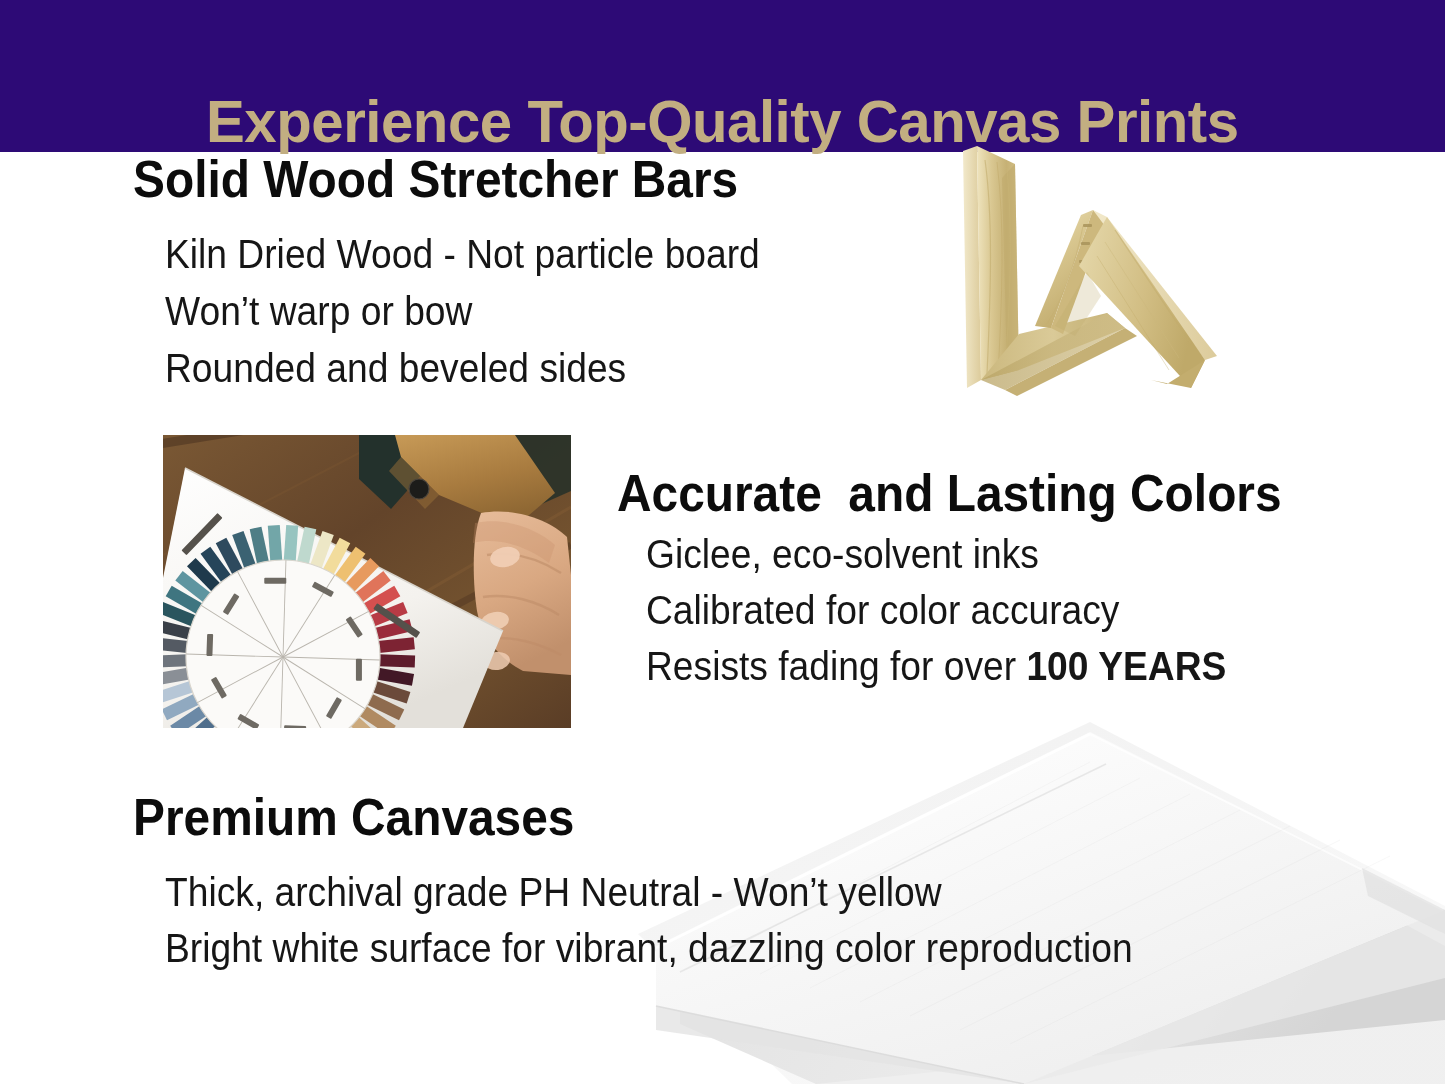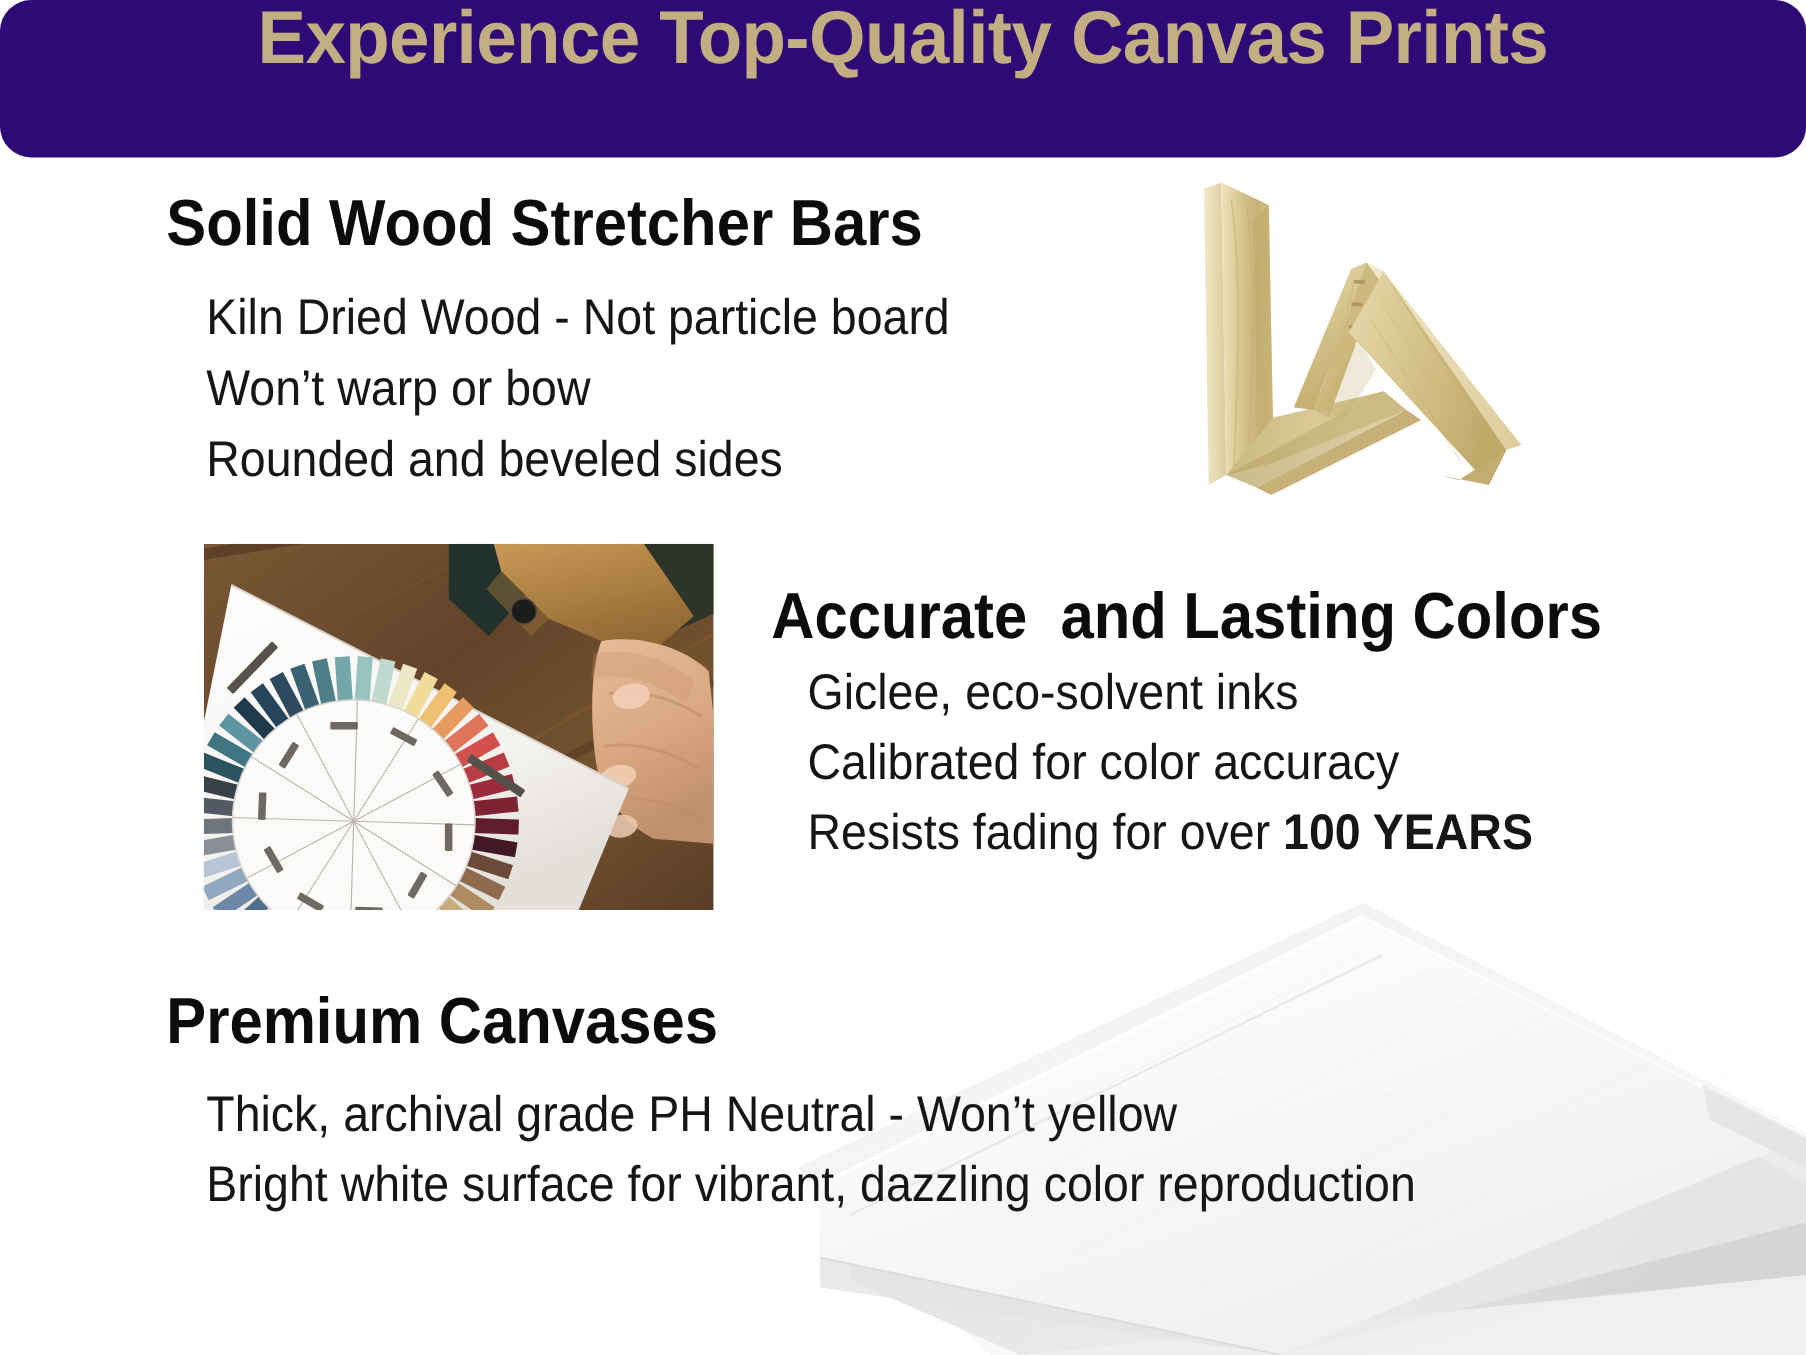--- a/index.html
+++ b/index.html
@@ -21,26 +21,25 @@
     background: #ffffff;
     overflow: hidden;
   }
 
   
   #header-banner {
     position: absolute;
     left: 0;
     top: 0;
     width: 1445px;
-    height: 126px;
+    height: 152px;
     background: #2D0A76;
     display: flex;
-    align-items: flex-start;
+    align-items: flex-end;
     justify-content: center;
-    border-radius: 25px;
   }
   #header-title {
     color: #C2AE81;
     font-family: "Liberation Sans", sans-serif;
     font-weight: bold;
     font-size: 60px;
     letter-spacing: -0.5px;
     line-height: 1;
     white-space: pre;
     transform: scaleX(0.97);

